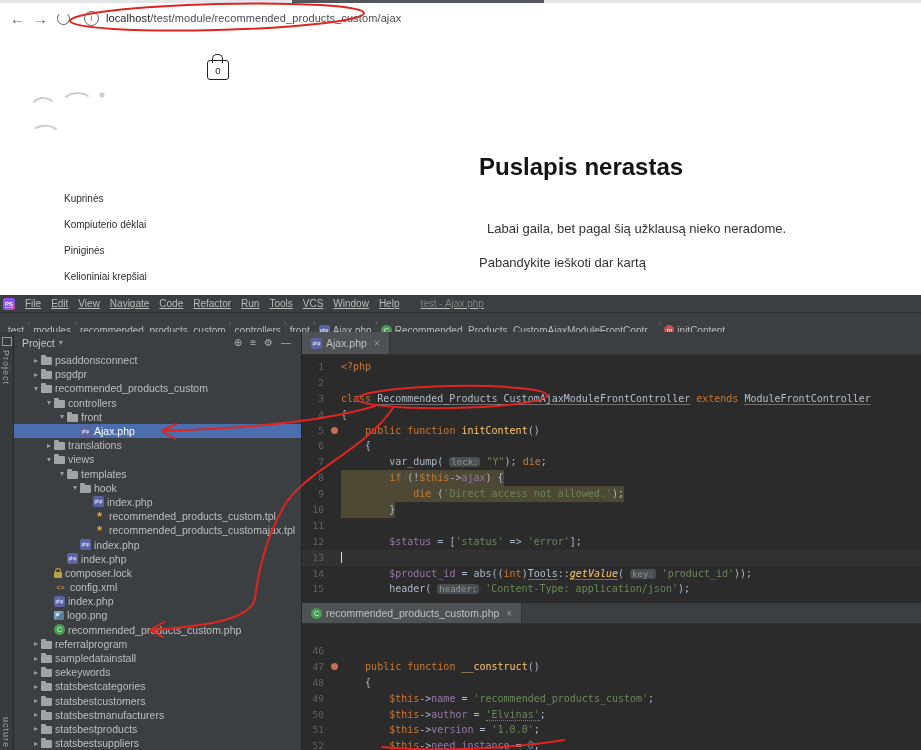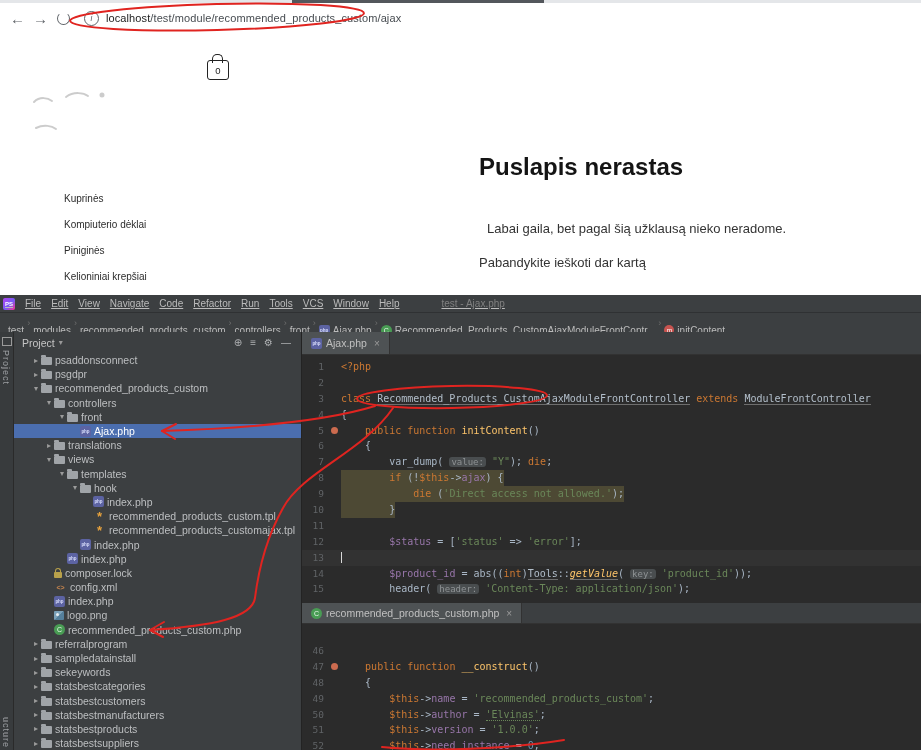--- a/index.html
+++ b/index.html
@@ -32,21 +32,21 @@
   .err-p2{position:absolute;left:479px;top:255px;font-size:13px;color:#333;}
 
   
   .ide{position:absolute;top:295px;left:0;width:921px;height:455px;background:#2b2b2b;color:#a9b7c6;}
   .menubar{height:17px;background:#3c3f41;display:flex;align-items:center;font-size:10px;
            color:#bbbbbb;padding-left:3px;border-bottom:1px solid #2f3133;text-decoration:underline;}
   .ps-logo{width:12px;height:12px;border-radius:2px;flex:none;
            background:linear-gradient(135deg,#b345f1 0%,#765af8 55%,#ff318c 100%);
            color:#fff;font-size:6px;font-weight:bold;display:flex;align-items:center;justify-content:center;margin-right:5px;}
   .menu-item{padding:0 5px;cursor:pointer;}
-  .win-title{color:#808080;margin-left:37px;}
+  .win-title{color:#808080;margin-left:16px;}
   .breadcrumbs{height:19px;background:#3c3f41;display:flex;align-items:center;font-size:10px;
                color:#bbb;padding-left:8px;border-bottom:1px solid #282828;white-space:nowrap;overflow:hidden;}
   .bc-sep{color:#6e6e6e;margin:0 3px;font-size:9px;}
   .bc-item{display:inline-flex;align-items:center;gap:3px;cursor:pointer;margin-top:15px;}
   .ide-body{position:absolute;top:37px;left:0;right:0;bottom:0;display:flex;}
 
   .stripe{width:13px;background:#383b3d;position:relative;border-right:1px solid #2a2a2a;flex:none;}
   .stripe-icon{position:absolute;top:5px;left:2px;width:8px;height:7px;border:1px solid #9a9a9a;}
   .stripe-label{position:absolute;left:1px;writing-mode:vertical-rl;font-size:9px;color:#9da0a4;letter-spacing:1px;}
   .stripe-top{top:18px;}
@@ -387,21 +387,21 @@
           <span class="tab-close">×</span>
         </div>
       </div>
       <div class="editor1">
           <div class="code-line"><span class="lnum">1</span><span class="gcol"></span><span class="ltext"><span class="tk-kw">&lt;?php</span></span></div>
           <div class="code-line"><span class="lnum">2</span><span class="gcol"></span><span class="ltext"></span></div>
           <div class="code-line"><span class="lnum">3</span><span class="gcol"></span><span class="ltext"><span class="tk-kw">class </span><span class="tk-und">Recommended_Products_CustomAjaxModuleFrontController</span><span class="tk-pl"> </span><span class="tk-kw">extends</span><span class="tk-pl"> </span><span class="tk-und">ModuleFrontController</span></span></div>
           <div class="code-line"><span class="lnum">4</span><span class="gcol"></span><span class="ltext"><span class="tk-pl">{</span></span></div>
           <div class="code-line"><span class="lnum">5</span><span class="gcol"><span class="gmark"></span></span><span class="ltext"><span class="tk-pl">    </span><span class="tk-kw">public function </span><span class="tk-fn">initContent</span><span class="tk-pl">()</span></span></div>
           <div class="code-line"><span class="lnum">6</span><span class="gcol"></span><span class="ltext"><span class="tk-pl">    {</span></span></div>
-          <div class="code-line"><span class="lnum">7</span><span class="gcol"></span><span class="ltext"><span class="tk-pl">        </span><span class="tk-pl">var_dump</span><span class="tk-pl">( </span><span class="tk-hint">value:</span><span class="tk-pl"> </span><span class="tk-str">"Y"</span><span class="tk-pl">); </span><span class="tk-kw">die</span><span class="tk-pl">;</span></span></div>
+          <div class="code-line"><span class="lnum">7</span><span class="gcol"></span><span class="ltext"><span class="tk-pl">        </span><span class="tk-pl">var_dump</span><span class="tk-pl">( </span><span class="tk-hint">lock:</span><span class="tk-pl"> </span><span class="tk-str">"Y"</span><span class="tk-pl">); </span><span class="tk-kw">die</span><span class="tk-pl">;</span></span></div>
           <div class="code-line hl"><span class="lnum">8</span><span class="gcol"></span><span class="ltext"><span class="tk-pl">        </span><span class="tk-kw">if</span><span class="tk-pl"> (!</span><span class="tk-kw">$this</span><span class="tk-pl">-&gt;</span><span class="tk-fld">ajax</span><span class="tk-pl">) {</span></span></div>
           <div class="code-line hl"><span class="lnum">9</span><span class="gcol"></span><span class="ltext"><span class="tk-pl">            </span><span class="tk-kw">die</span><span class="tk-pl"> (</span><span class="tk-str">'Direct access not allowed.'</span><span class="tk-pl">);</span></span></div>
           <div class="code-line hl"><span class="lnum">10</span><span class="gcol"></span><span class="ltext"><span class="tk-pl">        }</span></span></div>
           <div class="code-line"><span class="lnum">11</span><span class="gcol"></span><span class="ltext"></span></div>
           <div class="code-line"><span class="lnum">12</span><span class="gcol"></span><span class="ltext"><span class="tk-pl">        </span><span class="tk-var">$status</span><span class="tk-pl"> = [</span><span class="tk-str">'status'</span><span class="tk-pl"> =&gt; </span><span class="tk-str">'error'</span><span class="tk-pl">];</span></span></div>
           <div class="code-line caret-line"><span class="lnum">13</span><span class="gcol"></span><span class="ltext"><span class="caret"></span></span></div>
           <div class="code-line"><span class="lnum">14</span><span class="gcol"></span><span class="ltext"><span class="tk-pl">        </span><span class="tk-var">$product_id</span><span class="tk-pl"> = abs((</span><span class="tk-kw">int</span><span class="tk-pl">)</span><span class="tk-und">Tools</span><span class="tk-pl">::</span><span class="tk-fni">getValue</span><span class="tk-pl">( </span><span class="tk-hint">key:</span><span class="tk-pl"> </span><span class="tk-str">'product_id'</span><span class="tk-pl">));</span></span></div>
           <div class="code-line"><span class="lnum">15</span><span class="gcol"></span><span class="ltext"><span class="tk-pl">        </span><span class="tk-pl">header</span><span class="tk-pl">( </span><span class="tk-hint">header:</span><span class="tk-pl"> </span><span class="tk-str">'Content-Type: application/json'</span><span class="tk-pl">);</span></span></div>
         </div>
 

